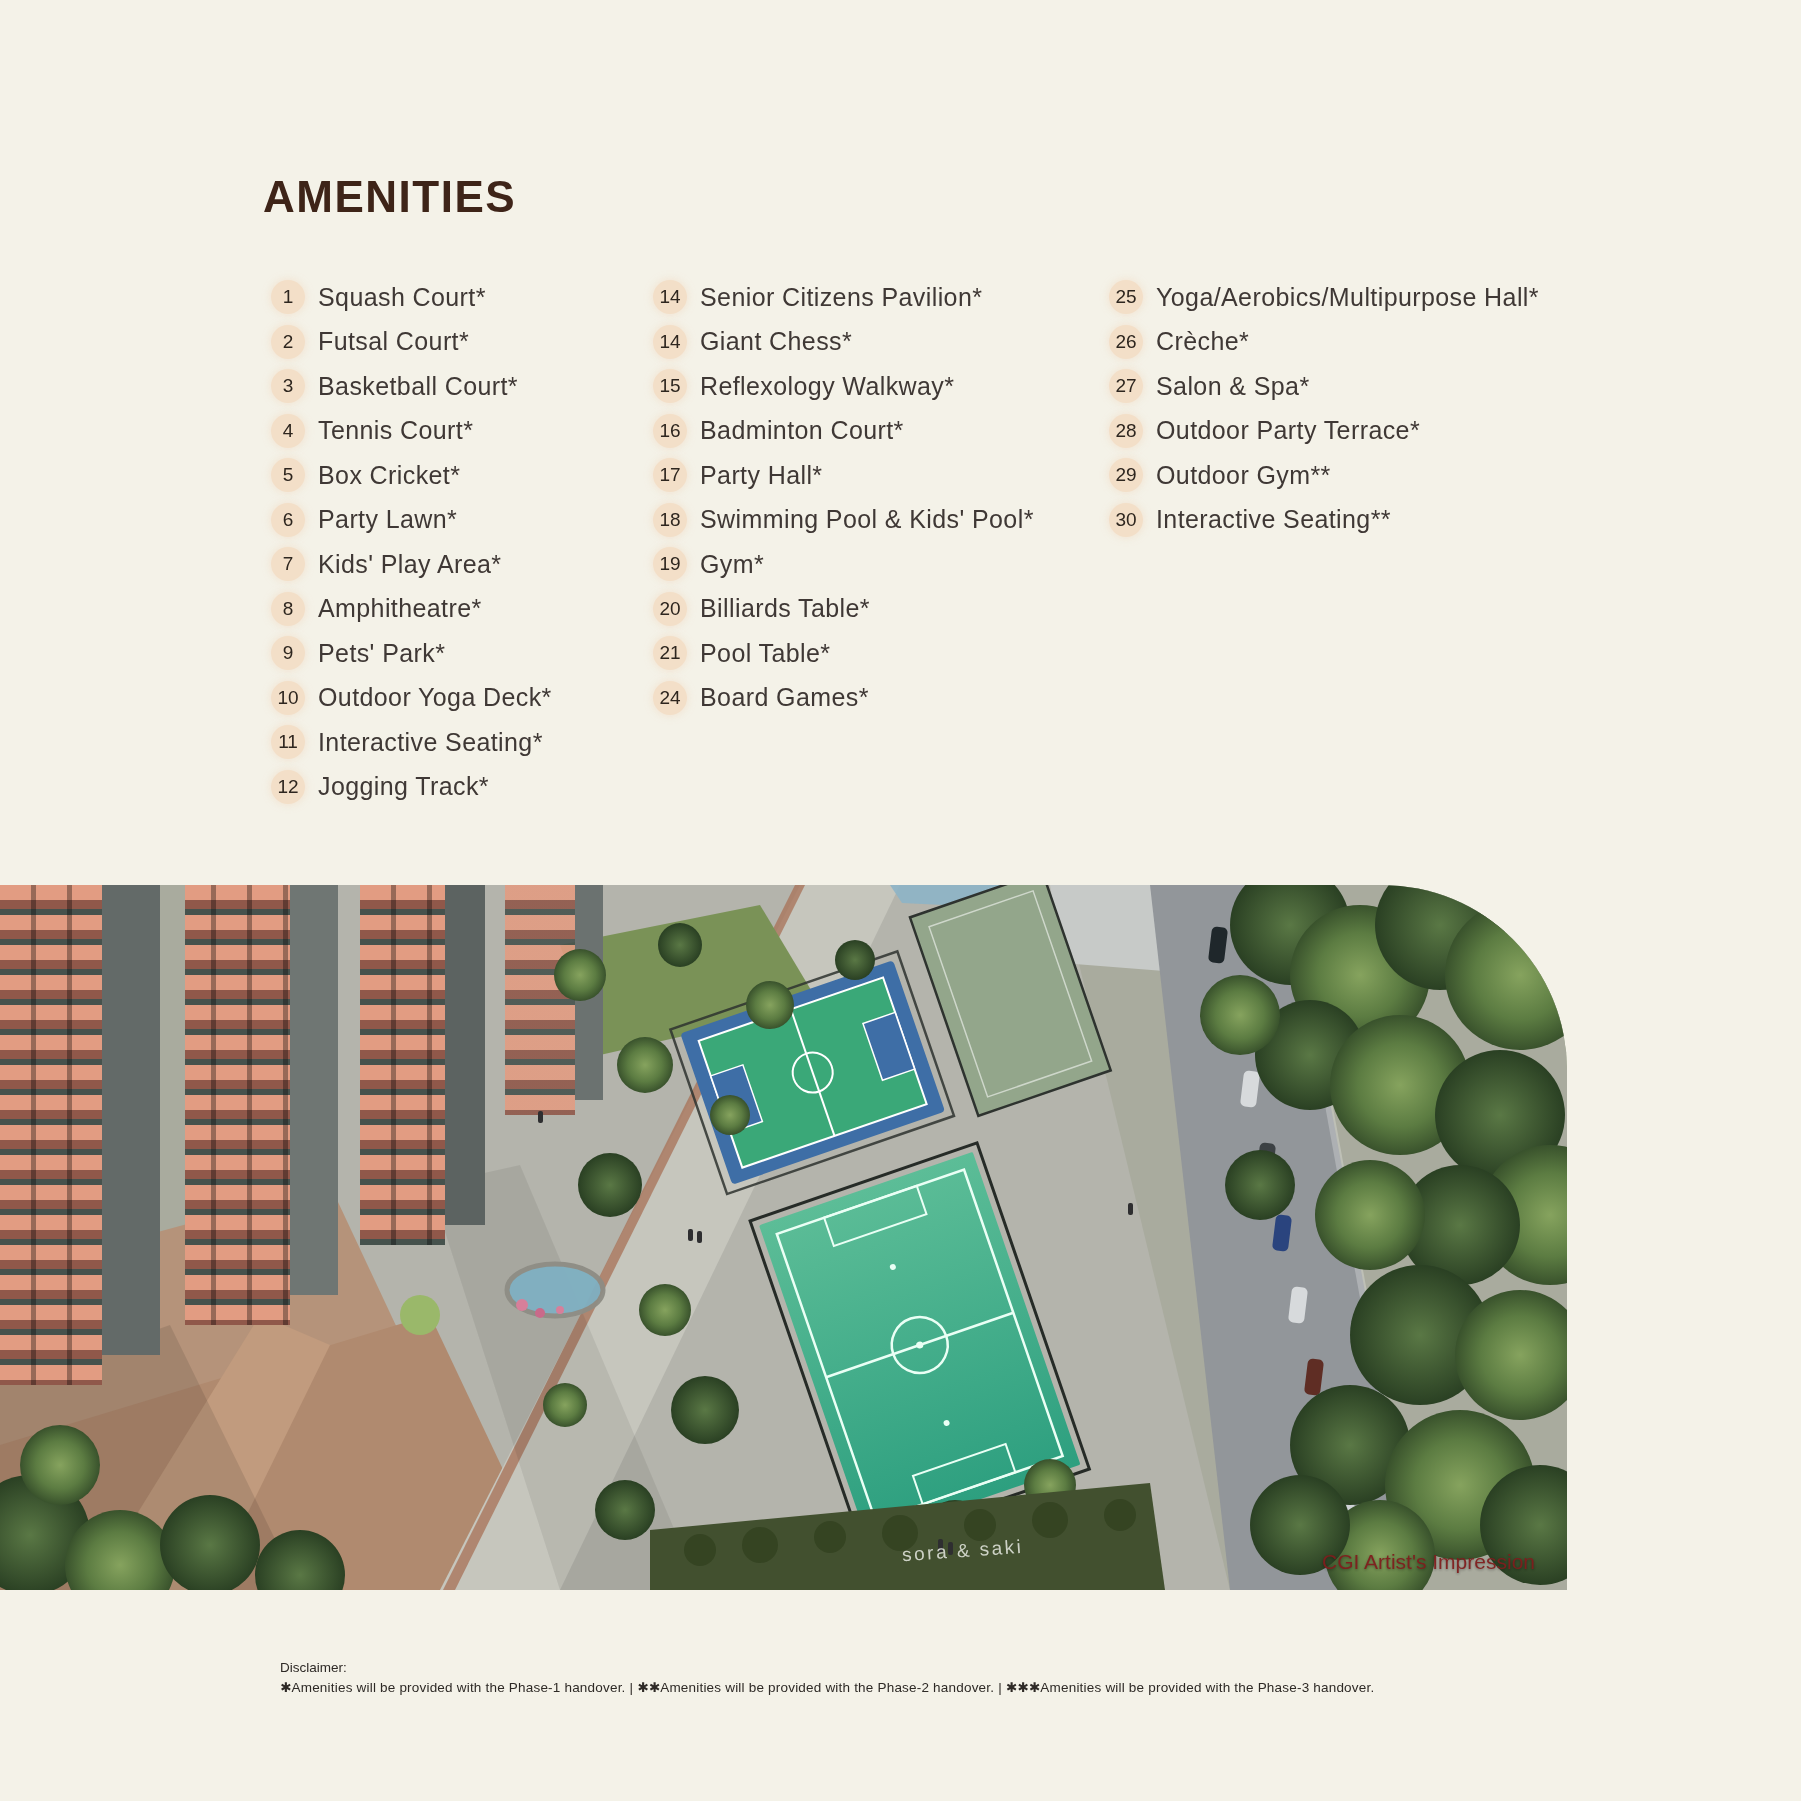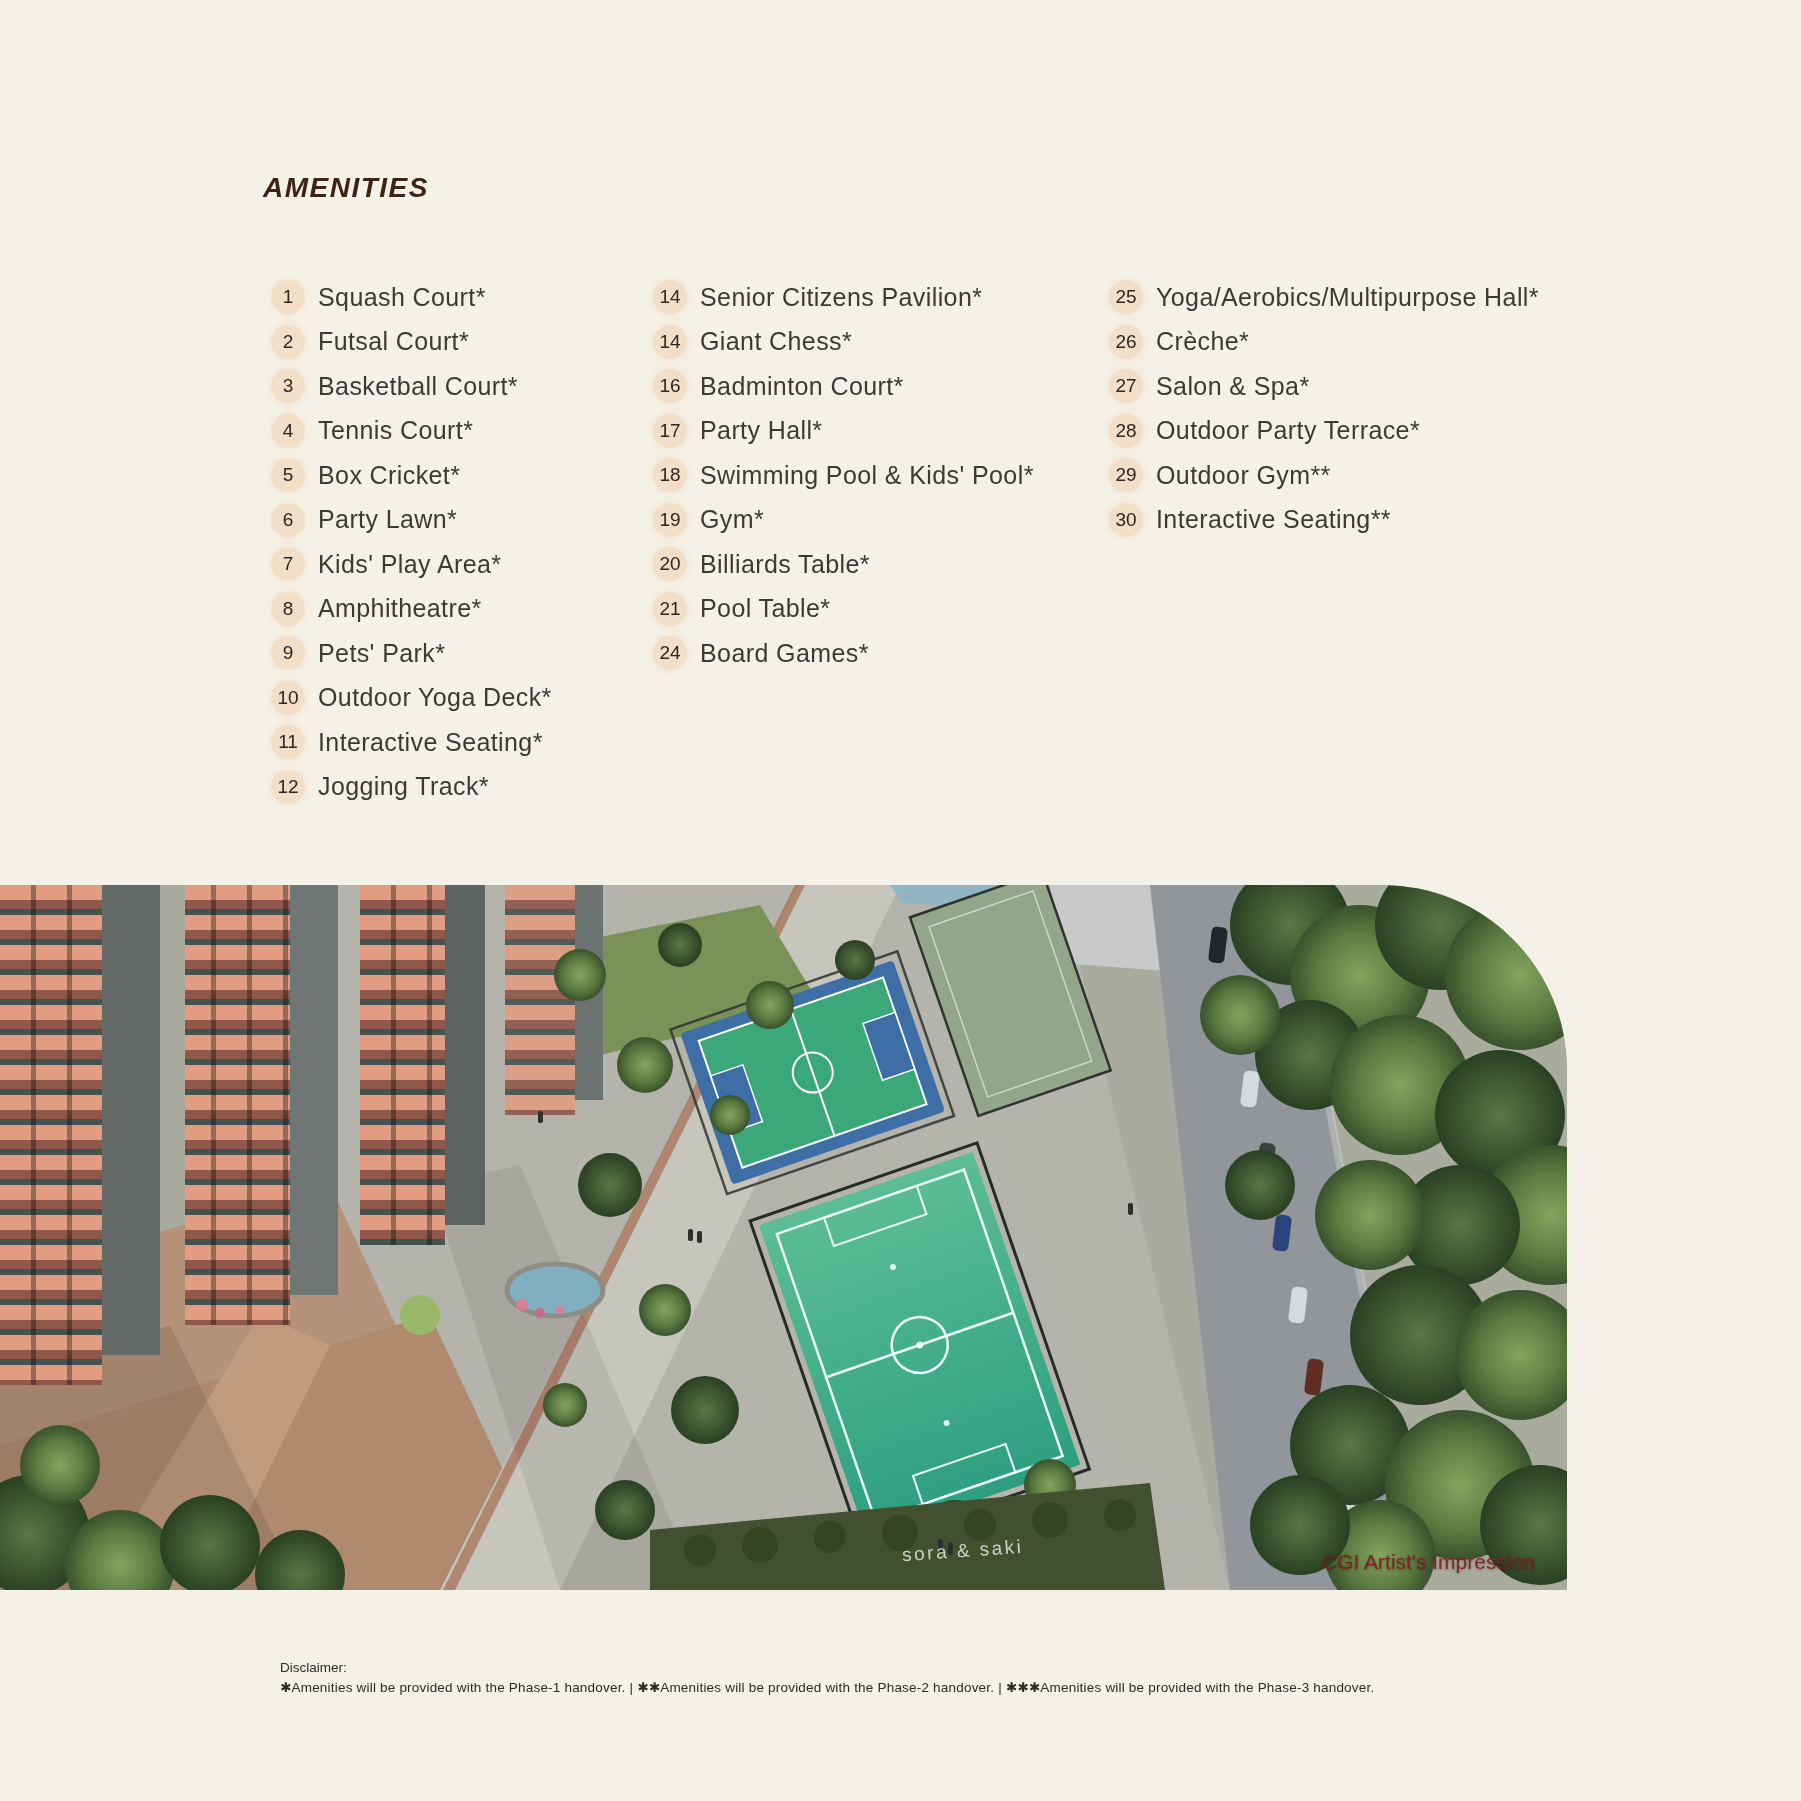--- a/index.html
+++ b/index.html
@@ -1,19 +1,19 @@
 <!DOCTYPE html>
 <html><head>
 <meta charset="utf-8">
 <style>
   html,body{margin:0;padding:0;background:#f4f2e8;}
   .page{position:relative;width:1801px;height:1801px;background:#f4f2e8;overflow:hidden;
         font-family:"Liberation Sans","DejaVu Sans",sans-serif;}
-  .title{position:absolute;left:263px;top:172px;margin:0;font-size:28px;font-weight:700;
-         letter-spacing:1.5px;color:#3e2418;font-style:italic;}
+  .title{position:absolute;left:263px;top:172px;margin:0;font-size:44px;font-weight:700;
+         letter-spacing:1.5px;color:#3e2418;}
   .col{position:absolute;list-style:none;margin:0;padding:0;}
   .col0{left:271px;top:279px;}
   .col1{left:653px;top:279px;}
   .col2{left:1109px;top:279px;}
   .item{display:flex;align-items:center;gap:13px;height:36px;margin-bottom:8.5px;}
   .badge{width:34px;height:34px;min-width:34px;border-radius:50%;background:#f3dfc8;
          color:#2e261f;display:flex;align-items:center;justify-content:center;
          font-size:19px;box-shadow:0 0 6px 2px rgba(243,223,200,.55);}
   .label{font-size:25px;color:#3f3835;letter-spacing:.4px;white-space:nowrap;}
   .photo{position:absolute;left:0;top:885px;width:1567px;height:705px;
@@ -100,20 +100,24 @@
   <li class="item">
     <span class="badge">14</span>
     <span class="label">Senior Citizens Pavilion*</span>
   </li>
 
   <li class="item">
     <span class="badge">14</span>
     <span class="label">Giant Chess*</span>
   </li>
 
+  <li class="item">
+    <span class="badge">15</span>
+    <span class="label">Reflexology Walkway*</span>
+  </li>
 
   <li class="item">
     <span class="badge">16</span>
     <span class="label">Badminton Court*</span>
   </li>
 
   <li class="item">
     <span class="badge">17</span>
     <span class="label">Party Hall*</span>
   </li>

